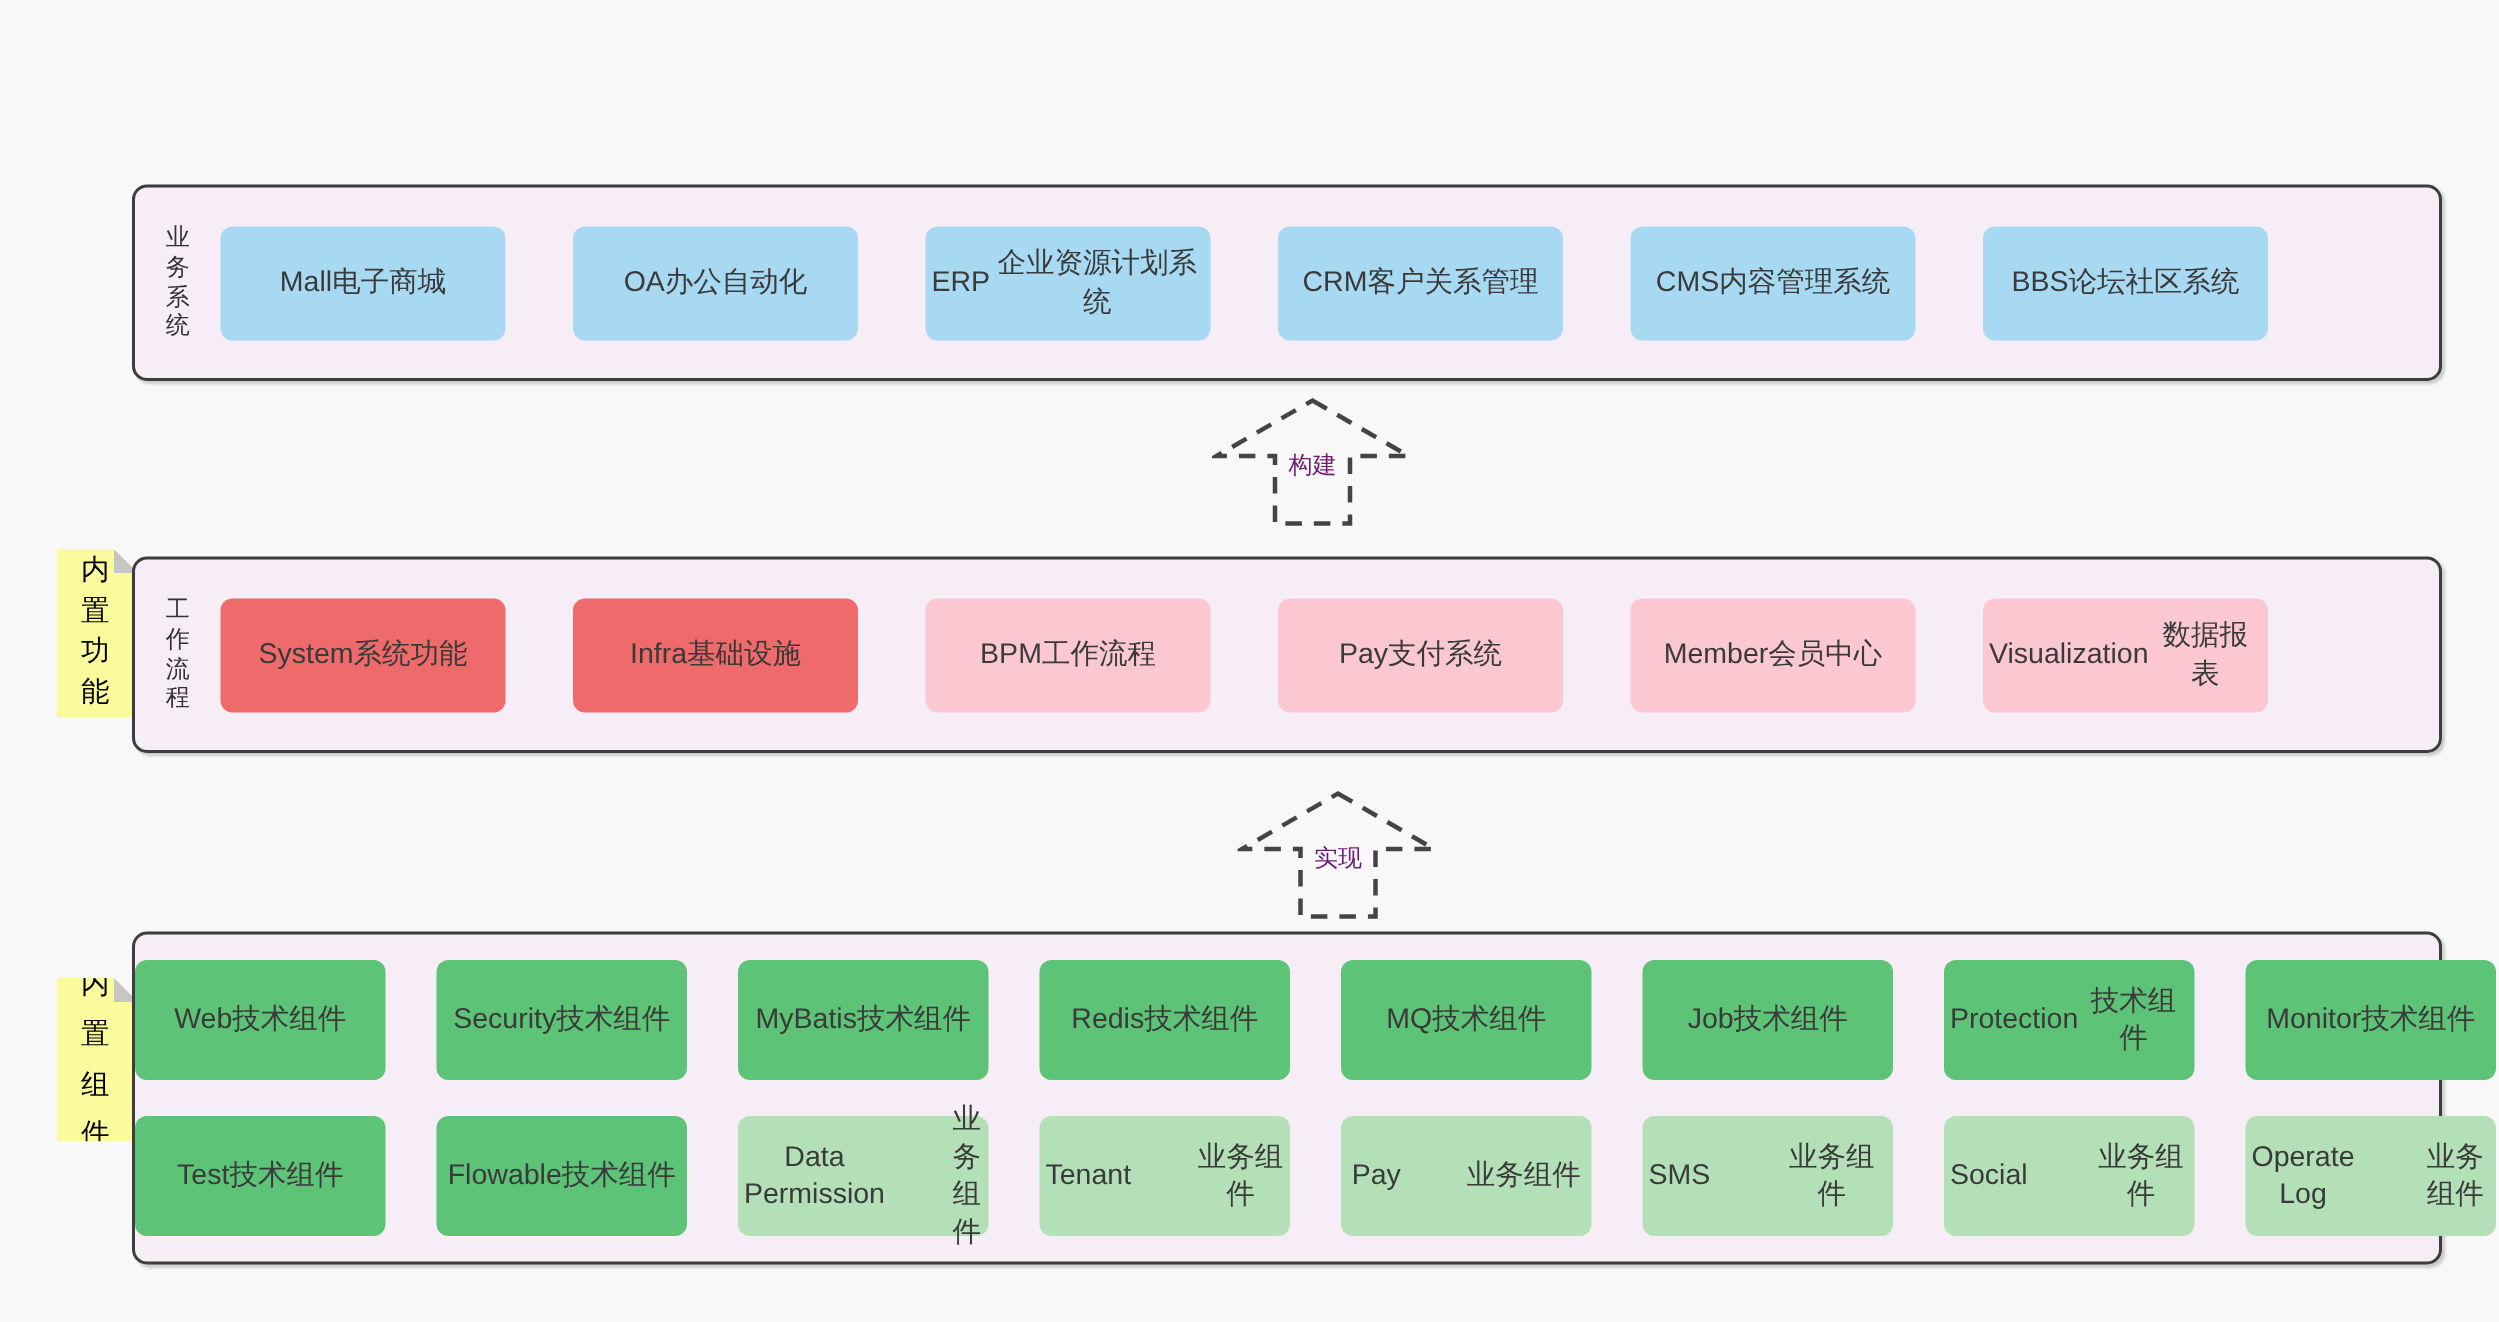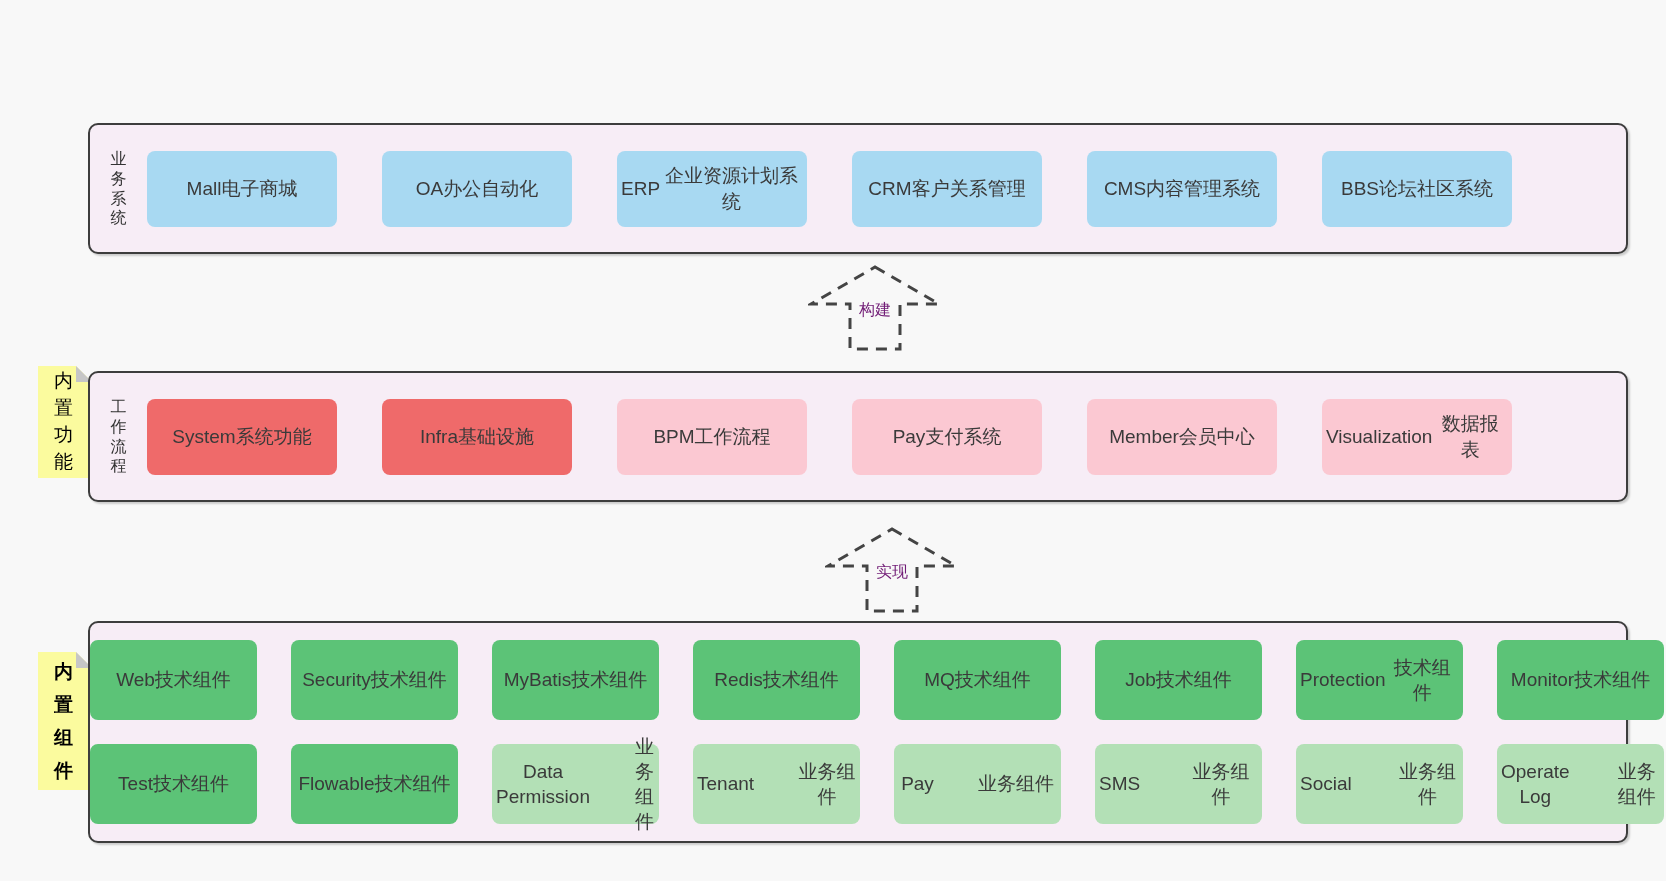--- a/index.html
+++ b/index.html
@@ -44,21 +44,21 @@
   [data-variant="green"]      { background:#5cc377; }
   [data-variant="lightgreen"] { background:#b3e0b6;gap:44px; }
 
   
   .sticky {
     position:absolute; left:38px; width:54px; background:#fbfb9e; z-index:1;
     clip-path:polygon(0 0, calc(100% - 16px) 0, 100% 16px, 100% 100%, 0 100%);
     display:flex; align-items:center; justify-content:center;
   }
   #sticky-common    { top:366px; height:112px; }
-  #sticky-framework { top:652px; height:138px;font-weight:bold; }
+  #sticky-framework { top:652px; height:109px; }
   .sticky .note-text {
     display:block; width:22px; font-size:19px; line-height:1.42;
     word-break:break-all; text-align:left; color:#000000;
   }
   #sticky-framework .note-text { line-height:1.75; }
   .sticky .fold {
     position:absolute; top:0; right:0; width:16px; height:16px;
     background:linear-gradient(to bottom left, rgba(0,0,0,0) 0 50%, #c6c6c6 50% 100%);
   }
 

